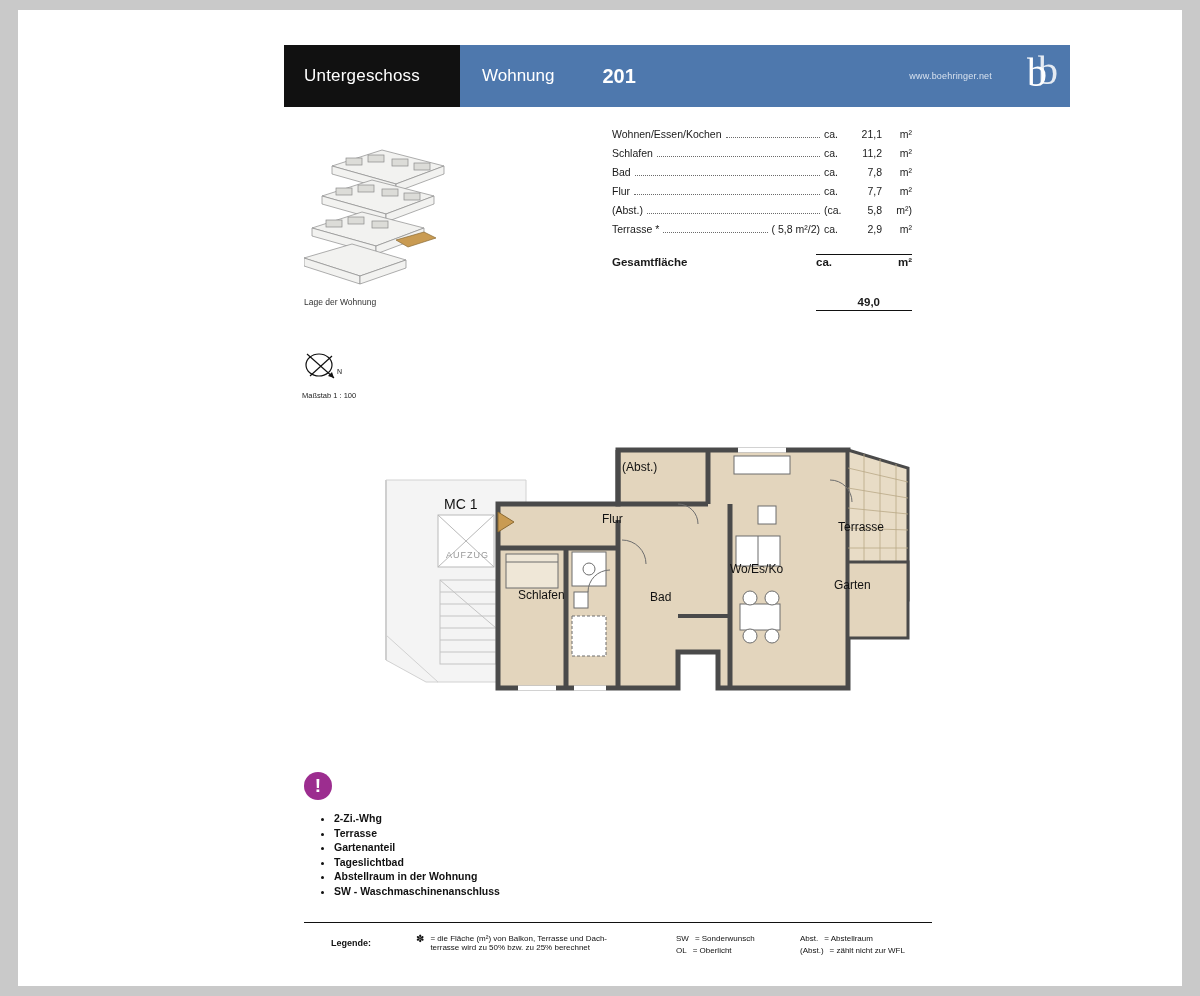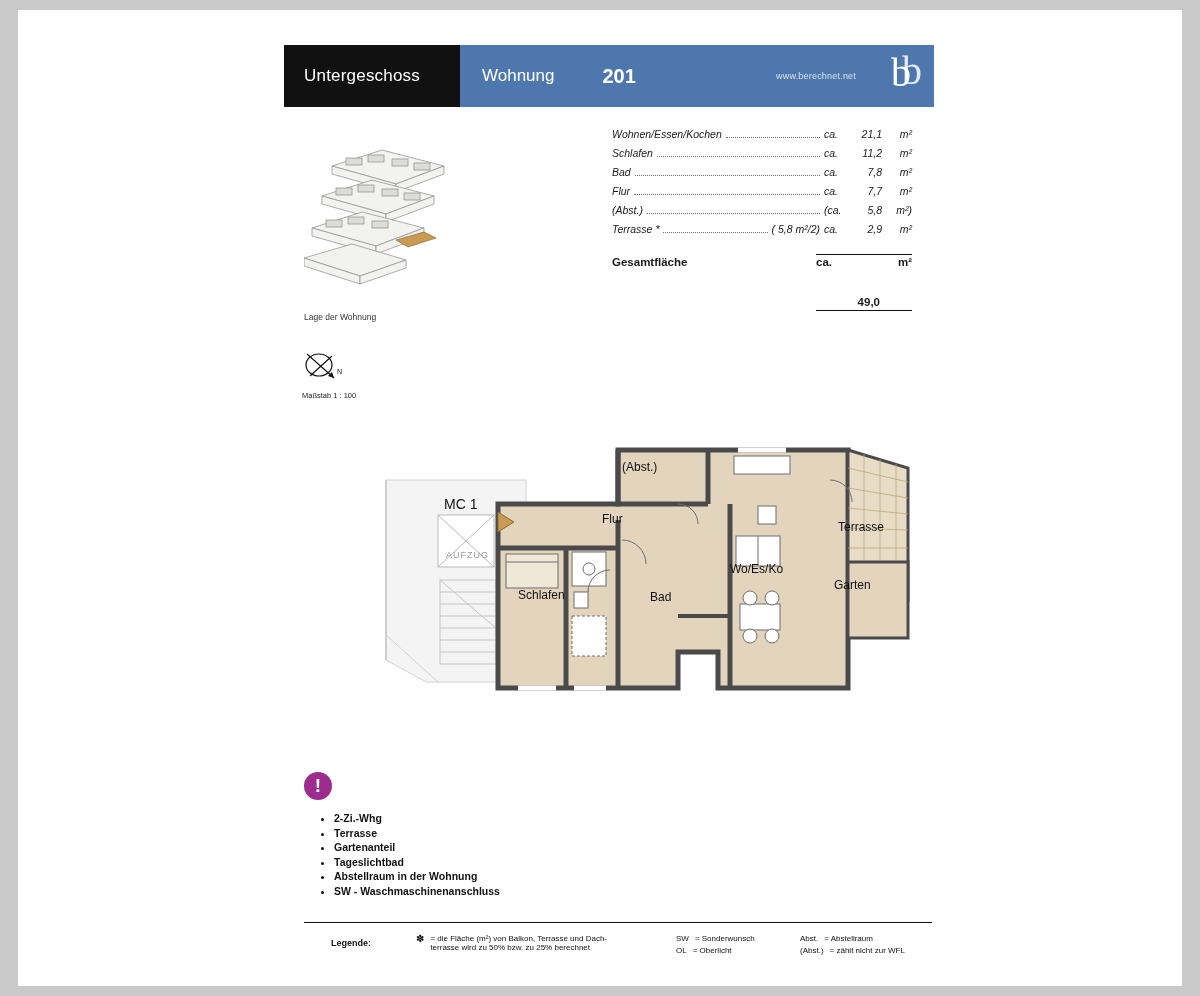--- a/index.html
+++ b/index.html
@@ -10,21 +10,21 @@
     overflow:hidden;
   }
   .page{
     position:absolute;left:18px;top:10px;
     width:1164px;height:976px;
     background:#ffffff;
   }
   
   .header{
     position:absolute;left:266px;top:35px;
-    width:650px;height:62px;
+    width:786px;height:62px;
     display:flex;align-items:stretch;
   }
   .hdr-black{
     background:#111111;color:#ffffff;
     width:176px;display:flex;align-items:center;
     padding-left:20px;box-sizing:border-box;
   }
   .hdr-black span{font-size:17px;letter-spacing:.2px;}
   .hdr-blue{
     background:#4e78ad;color:#ffffff;flex:1;
@@ -48,21 +48,21 @@
   .hdr-logo .glyph2{
     color:#ffffff;font-family:"Liberation Serif",serif;
     font-size:40px;line-height:1;position:absolute;left:30px;top:6px;opacity:.85;
   }
 
   
   .areas{
     position:absolute;left:594px;top:118px;width:300px;
     font-size:10.5px;color:#1a1a1a;
   }
-  .area-row{display:flex;align-items:baseline;height:19px;font-style:italic;}
+  .area-row{display:flex;align-items:baseline;height:19px;}
   .area-label{white-space:nowrap;}
   .area-dots{
     flex:1;border-bottom:1px dotted #6b6b6b;
     margin:0 4px 3px 4px;height:0;
   }
   .area-ca{width:26px;text-align:left;}
   .area-val{width:32px;text-align:right;}
   .area-unit{width:26px;text-align:right;padding-left:4px;}
   .terr-half{white-space:nowrap;margin-right:4px;}
   .total{
@@ -73,21 +73,21 @@
     border-top:1px solid #111;border-bottom:1px solid #111;
     padding:1px 0 2px 0;display:flex;gap:8px;
   }
   .total .t-ca{width:22px;}
   .total .t-val{width:34px;text-align:right;margin-top:40px;}
   .total .t-unit{width:24px;text-align:right;}
 
   
   .situation{position:absolute;left:286px;top:128px;width:160px;height:160px;}
   .sit-caption{
-    position:absolute;left:286px;top:302px;font-size:8.5px;color:#333;
+    position:absolute;left:286px;top:287px;font-size:8.5px;color:#333;
   }
 
   
   .compass{position:absolute;left:284px;top:338px;width:60px;height:42px;}
   .scale-caption{position:absolute;left:284px;top:381px;font-size:7.5px;color:#222;}
 
   
   .plan{position:absolute;left:360px;top:410px;width:540px;height:290px;}
   .plan .rlabel{
     position:absolute;font-size:12px;color:#111;white-space:nowrap;
@@ -128,21 +128,21 @@
 
 <div class="page">
 
   <div class="header">
     <div class="hdr-black">
       <span>Untergeschoss</span>
     </div>
     <div class="hdr-blue">
       <span class="hdr-wohnung">Wohnung</span>
       <span class="hdr-nr">201</span>
-      <span class="hdr-url">www.berechnet.net</span>
+      <span class="hdr-url">www.boehringer.net</span>
       <div class="hdr-logo">
         <span class="glyph">b</span>
           <span class="glyph2">b</span>
       </div>
     </div>
   </div>
 
   <div class="areas">
 
     <div class="area-row">

